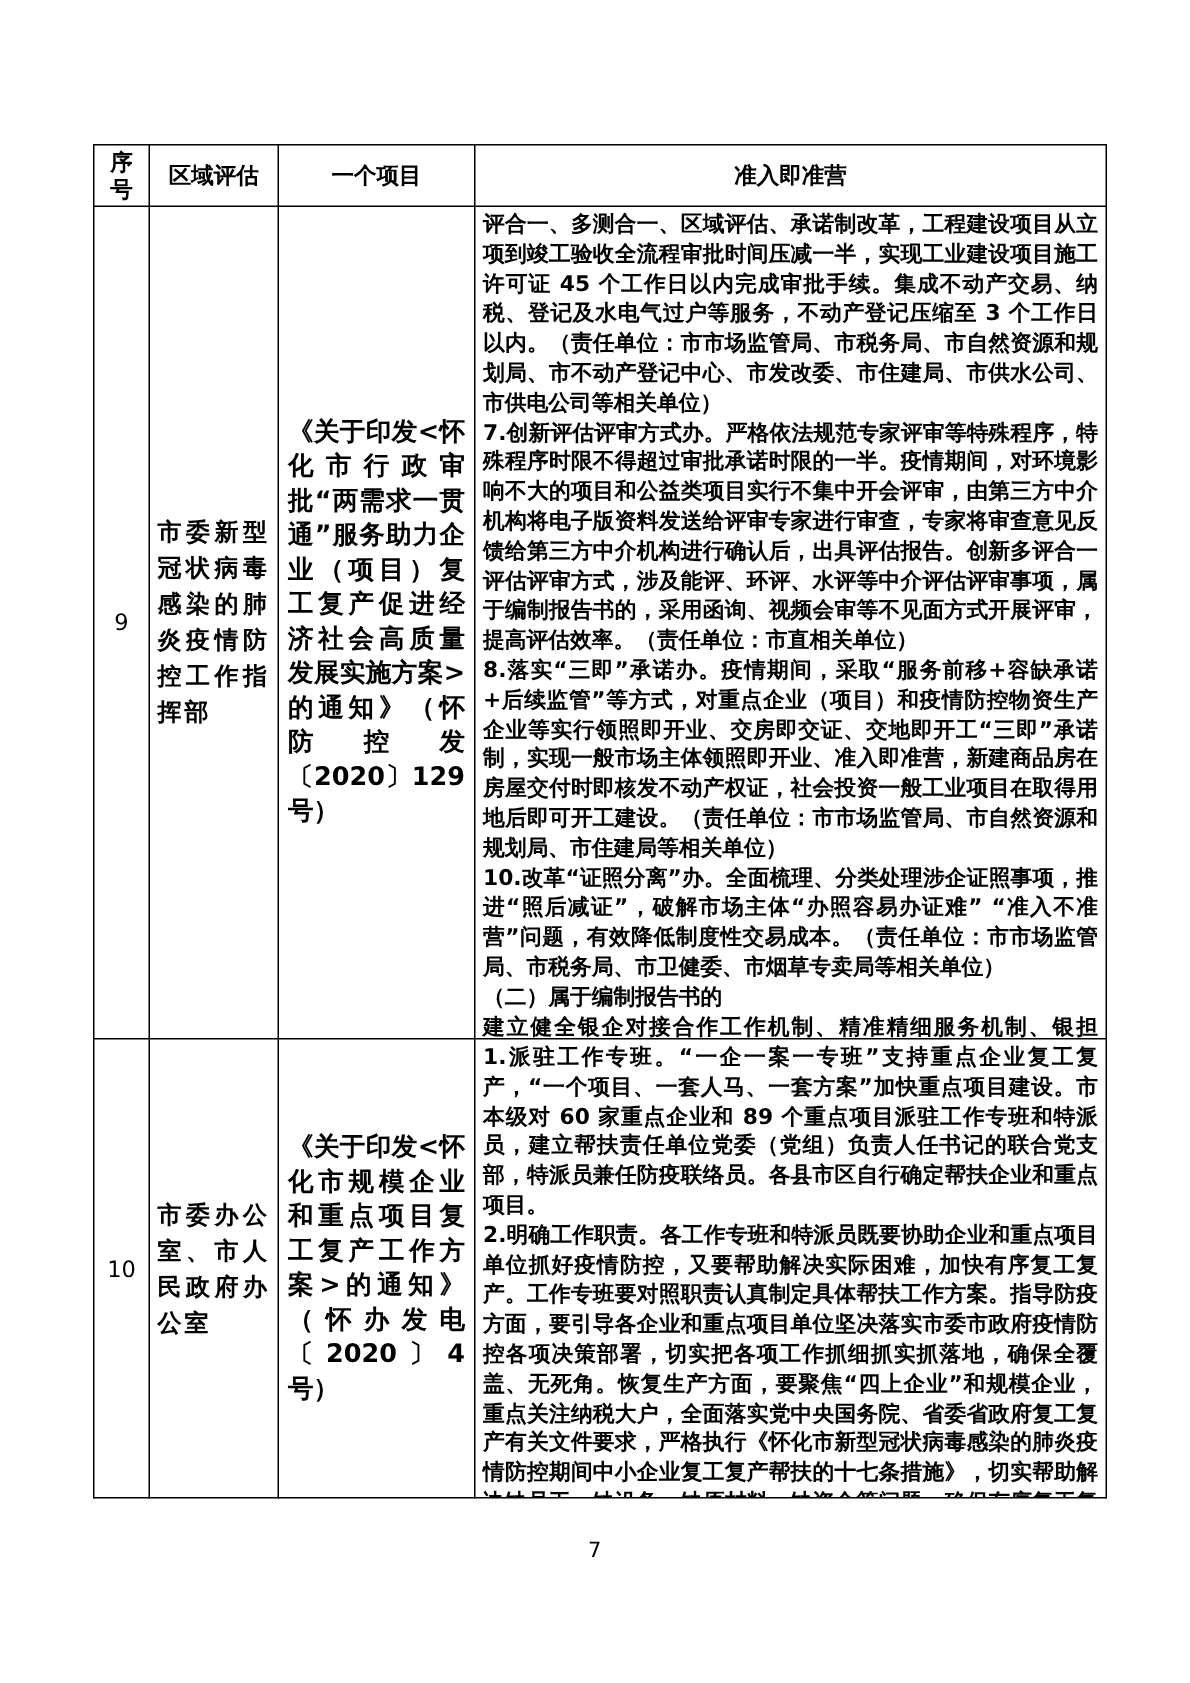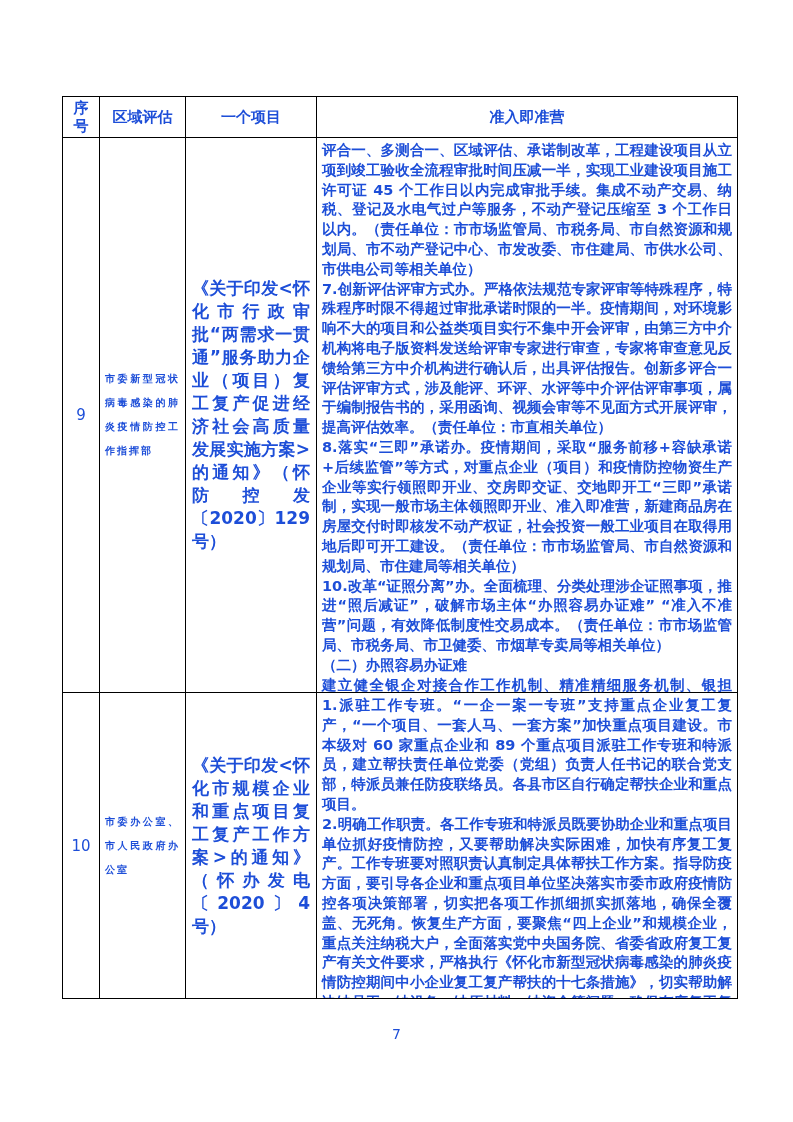--- a/index.html
+++ b/index.html
@@ -6,21 +6,21 @@
     margin: 0;
     padding: 0;
     background: #ffffff;
   }
   .page {
     position: relative;
     width: 793px;
     height: 1122px;
     background: #ffffff;
     font-family: "DejaVu Sans", "Liberation Sans", sans-serif;
-    color: #1d4ed8;
+    color: #000000;
     overflow: hidden;
   }
   table.doc-table {
     position: absolute;
     left: 62px;
     top: 96px;
     width: 675px;
     border-collapse: collapse;
     table-layout: fixed;
   }
@@ -42,21 +42,21 @@
     margin: 0 auto;
     word-break: break-all;
     line-height: 18px;
   }
   td.cell-no {
     text-align: center;
     font-size: 15px;
     font-weight: 400;
   }
   td.cell-agency {
-    font-size: 10px;
+    font-size: 16px;
     font-weight: 700;
   }
   td.cell-agency .inner {
     padding: 0 5px;
     text-align: justify;
     text-justify: inter-character;
     letter-spacing: 2px;
     line-height: 24px;
   }
   td.cell-doc {
@@ -127,21 +127,21 @@
         </td>
         <td class="cell-doc">
           <div class="inner">《关于印发&lt;怀化市行政审批“两需求一贯通”服务助力企业（项目）复工复产促进经济社会高质量发展实施方案&gt;的通知》（怀防控发〔2020〕129 号）</div>
         </td>
         <td class="cell-content">
           <div class="clip h9">
             <p>评合一、多测合一、区域评估、承诺制改革，工程建设项目从立项到竣工验收全流程审批时间压减一半，实现工业建设项目施工许可证 45 个工作日以内完成审批手续。集成不动产交易、纳税、登记及水电气过户等服务，不动产登记压缩至 3 个工作日以内。（责任单位：市市场监管局、市税务局、市自然资源和规划局、市不动产登记中心、市发改委、市住建局、市供水公司、市供电公司等相关单位）</p>
             <p>7.创新评估评审方式办。严格依法规范专家评审等特殊程序，特殊程序时限不得超过审批承诺时限的一半。疫情期间，对环境影响不大的项目和公益类项目实行不集中开会评审，由第三方中介机构将电子版资料发送给评审专家进行审查，专家将审查意见反馈给第三方中介机构进行确认后，出具评估报告。创新多评合一评估评审方式，涉及能评、环评、水评等中介评估评审事项，属于编制报告书的，采用函询、视频会审等不见面方式开展评审，提高评估效率。（责任单位：市直相关单位）</p>
             <p>8.落实“三即”承诺办。疫情期间，采取“服务前移+容缺承诺+后续监管”等方式，对重点企业（项目）和疫情防控物资生产企业等实行领照即开业、交房即交证、交地即开工“三即”承诺制，实现一般市场主体领照即开业、准入即准营，新建商品房在房屋交付时即核发不动产权证，社会投资一般工业项目在取得用地后即可开工建设。（责任单位：市市场监管局、市自然资源和规划局、市住建局等相关单位）</p>
             <p>10.改革“证照分离”办。全面梳理、分类处理涉企证照事项，推进“照后减证”，破解市场主体“办照容易办证难” “准入不准营”问题，有效降低制度性交易成本。（责任单位：市市场监管局、市税务局、市卫健委、市烟草专卖局等相关单位）</p>
-            <p>（二）办照容易办证难</p>
+            <p>（二）属于编制报告书的</p>
             <p>建立健全银企对接合作工作机制、精准精细服务机制、银担（保）风险共担机制等，提高金融支持服务实体经济的能力和水平。</p>
           </div>
         </td>
       </tr>
       <tr>
         <td class="cell-no">10</td>
         <td class="cell-agency">
           <div class="inner">市委办公室、市人民政府办公室</div>
         </td>
         <td class="cell-doc">

